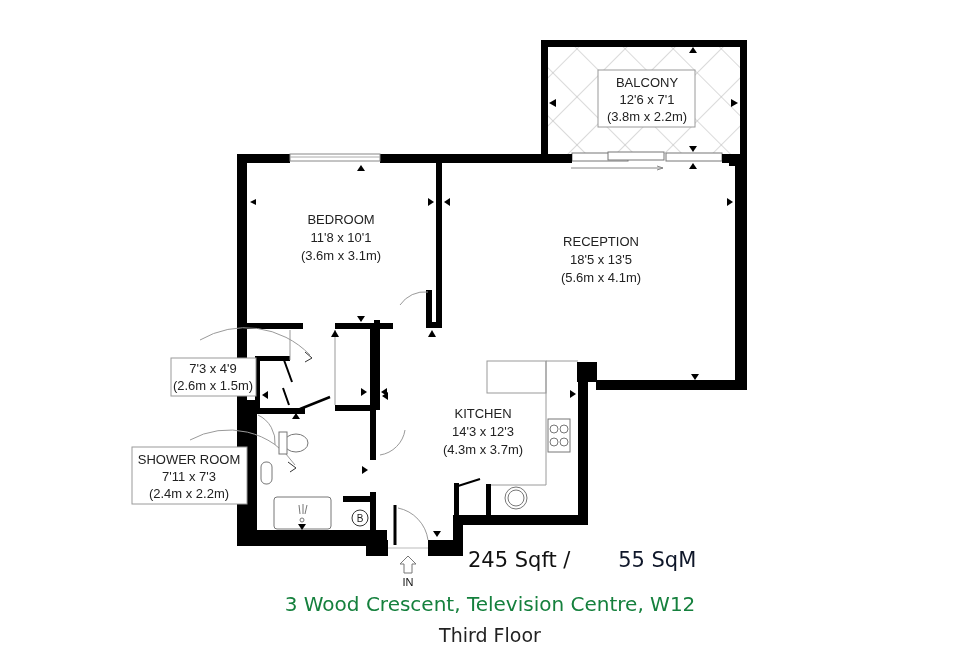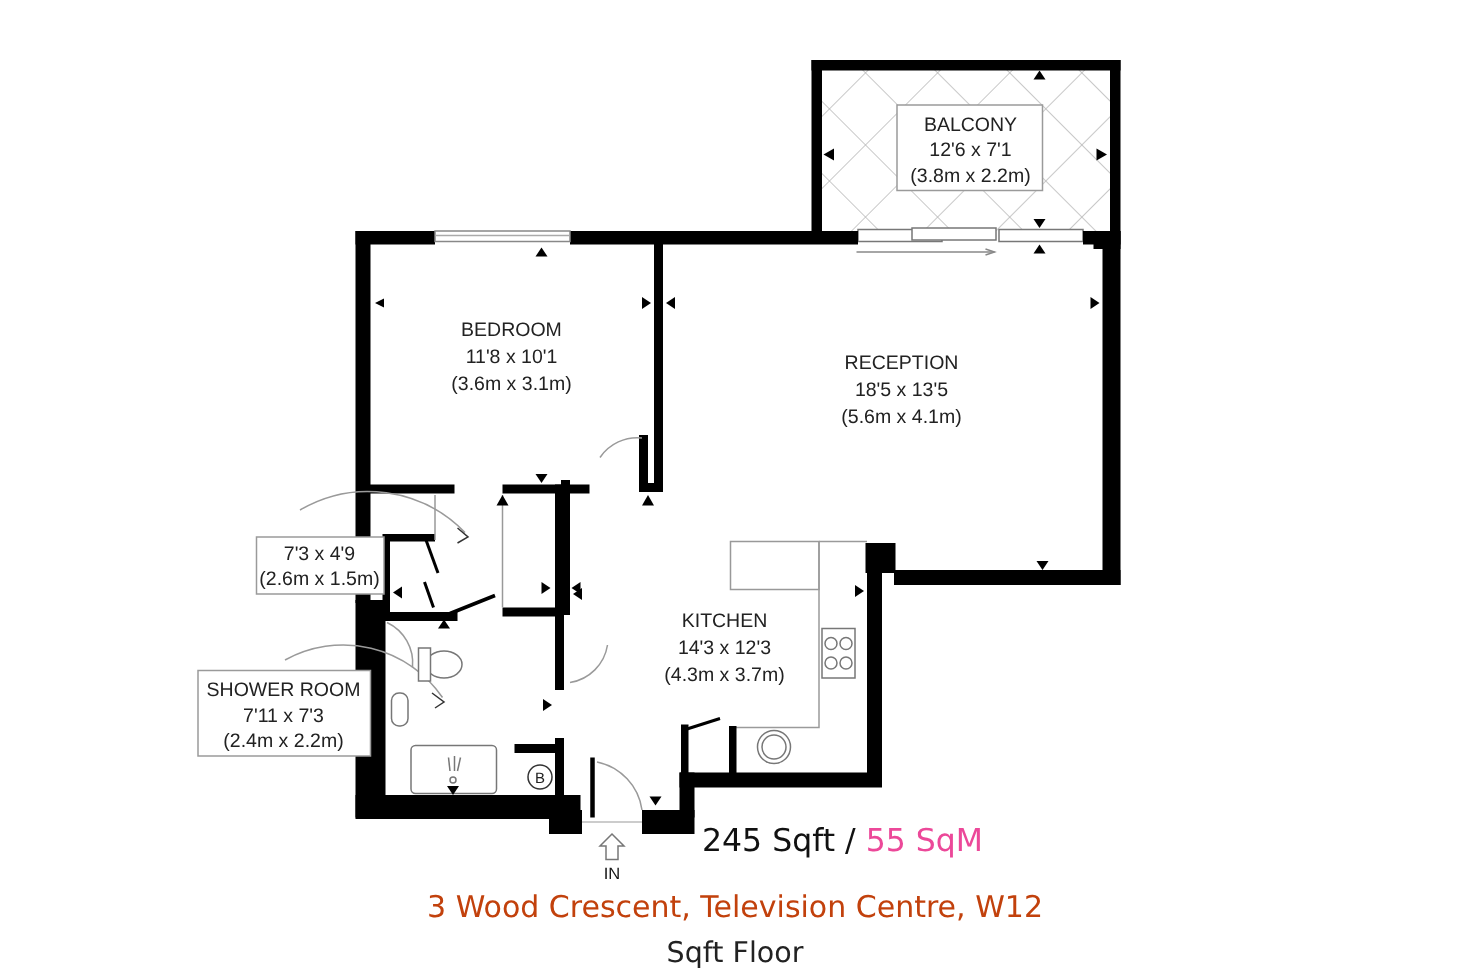--- a/index.html
+++ b/index.html
@@ -4,22 +4,22 @@
 <style>
   html, body { margin: 0; padding: 0; background: #ffffff; }
   body { width: 980px; height: 653px; position: relative; overflow: hidden; font-family: "Liberation Sans", sans-serif; }
   #plan { position: absolute; left: 0; top: 0; width: 980px; height: 653px; }
   .wall { fill: #000; }
   .thin { fill: none; stroke: #9a9a9a; stroke-width: 1; }
   .arrow { fill: #000; }
   .label-box { fill: #fff; stroke: #9a9a9a; stroke-width: 1; }
   .room-text { font-family: "Liberation Sans", sans-serif; font-size: 13px; fill: #222; text-anchor: middle; }
   .area-text { position: absolute; left: 468px; top: 548px; font-family: "DejaVu Sans", sans-serif; font-size: 21px; color: #111; white-space: nowrap; }
-  .area-text .light { font-weight: normal; color: #ec4899; }
-  .address { position: absolute; left: 0; width: 980px; top: 592px; text-align: center; font-family: "DejaVu Sans", sans-serif; font-size: 20px; color: #c2410c; }
+  .area-text .light { font-weight: normal; color: #0f172a; margin-left: 41px; }
+  .address { position: absolute; left: 0; width: 980px; top: 592px; text-align: center; font-family: "DejaVu Sans", sans-serif; font-size: 20px; color: #15803d; }
   .floor { position: absolute; left: 0; width: 980px; top: 624px; text-align: center; font-family: "DejaVu Sans", sans-serif; font-size: 19px; color: #222; }
   .in-label { font-family: "Liberation Sans", sans-serif; font-size: 11px; fill: #111; text-anchor: middle; }
 </style>
 </head>
 <body>
 
 <svg id="plan" viewBox="0 0 980 653" xmlns="http://www.w3.org/2000/svg">
   <defs>
     <pattern id="hatch" patternUnits="userSpaceOnUse" width="34" height="34" patternTransform="rotate(45)">
       <line x1="0" y1="0" x2="0" y2="34" stroke="#b5b5b5" stroke-width="1"></line>
@@ -205,13 +205,13 @@
     <line x1="388" y1="548" x2="428" y2="548" stroke="#bbb" stroke-width="1"></line>
     <polygon points="408,556 400,564 404,564 404,573 412,573 412,564 416,564" fill="#fff" stroke="#777" stroke-width="1"></polygon>
     <text class="in-label" x="408" y="586">IN</text>
   </g>
 </svg>
 
 <div class="area-text">
   <span>245 Sqft</span><span> / </span><span class="light">55 SqM</span>
 </div>
 <div class="address">3 Wood Crescent, Television Centre, W12</div>
-<div class="floor">Sqft Floor</div>
+<div class="floor">Third Floor</div>
 
 </body></html>

